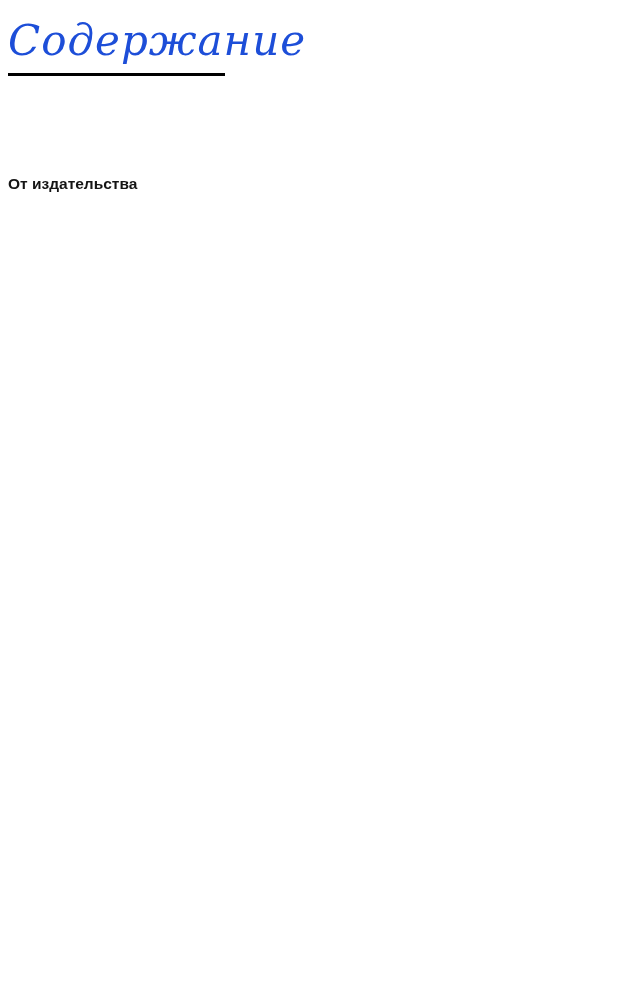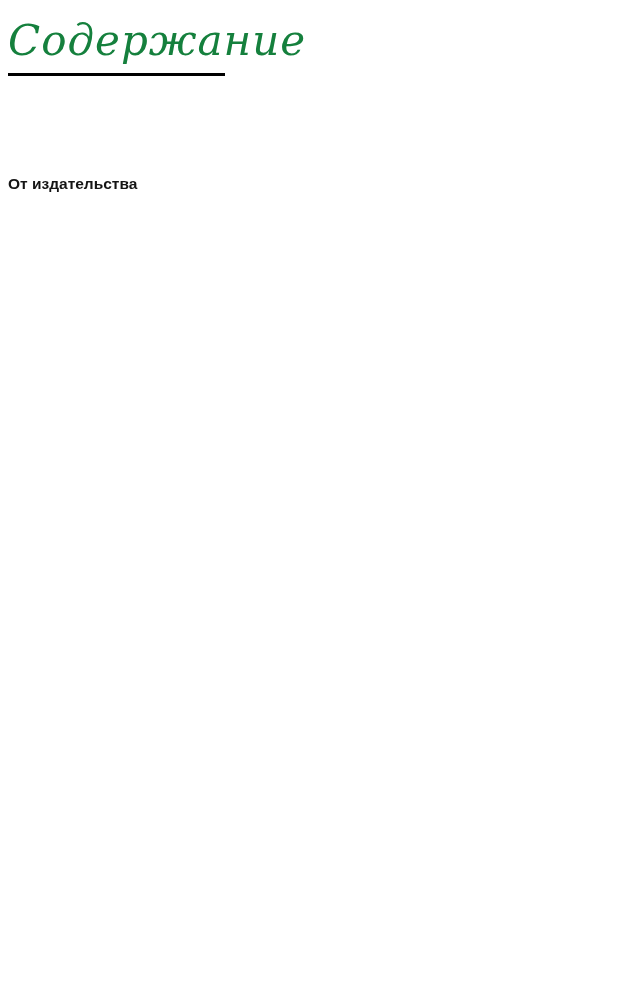--- a/index.html
+++ b/index.html
@@ -16,21 +16,21 @@
     font-family: "Liberation Serif", serif;
   }
   .doc-title {
     font-family: "DejaVu Serif", serif;
     font-style: italic;
     font-weight: 500;
     font-size: 42px;
     line-height: 46px;
     letter-spacing: 1px;
     margin: 0;
-    color: #15803d;
+    color: #1d4ed8;
   }
   .title-rule {
     width: 217px;
     height: 3px;
     background: #000000;
     margin-top: 9px;
   }
   .toc {
     margin-top: 80px;
   }

